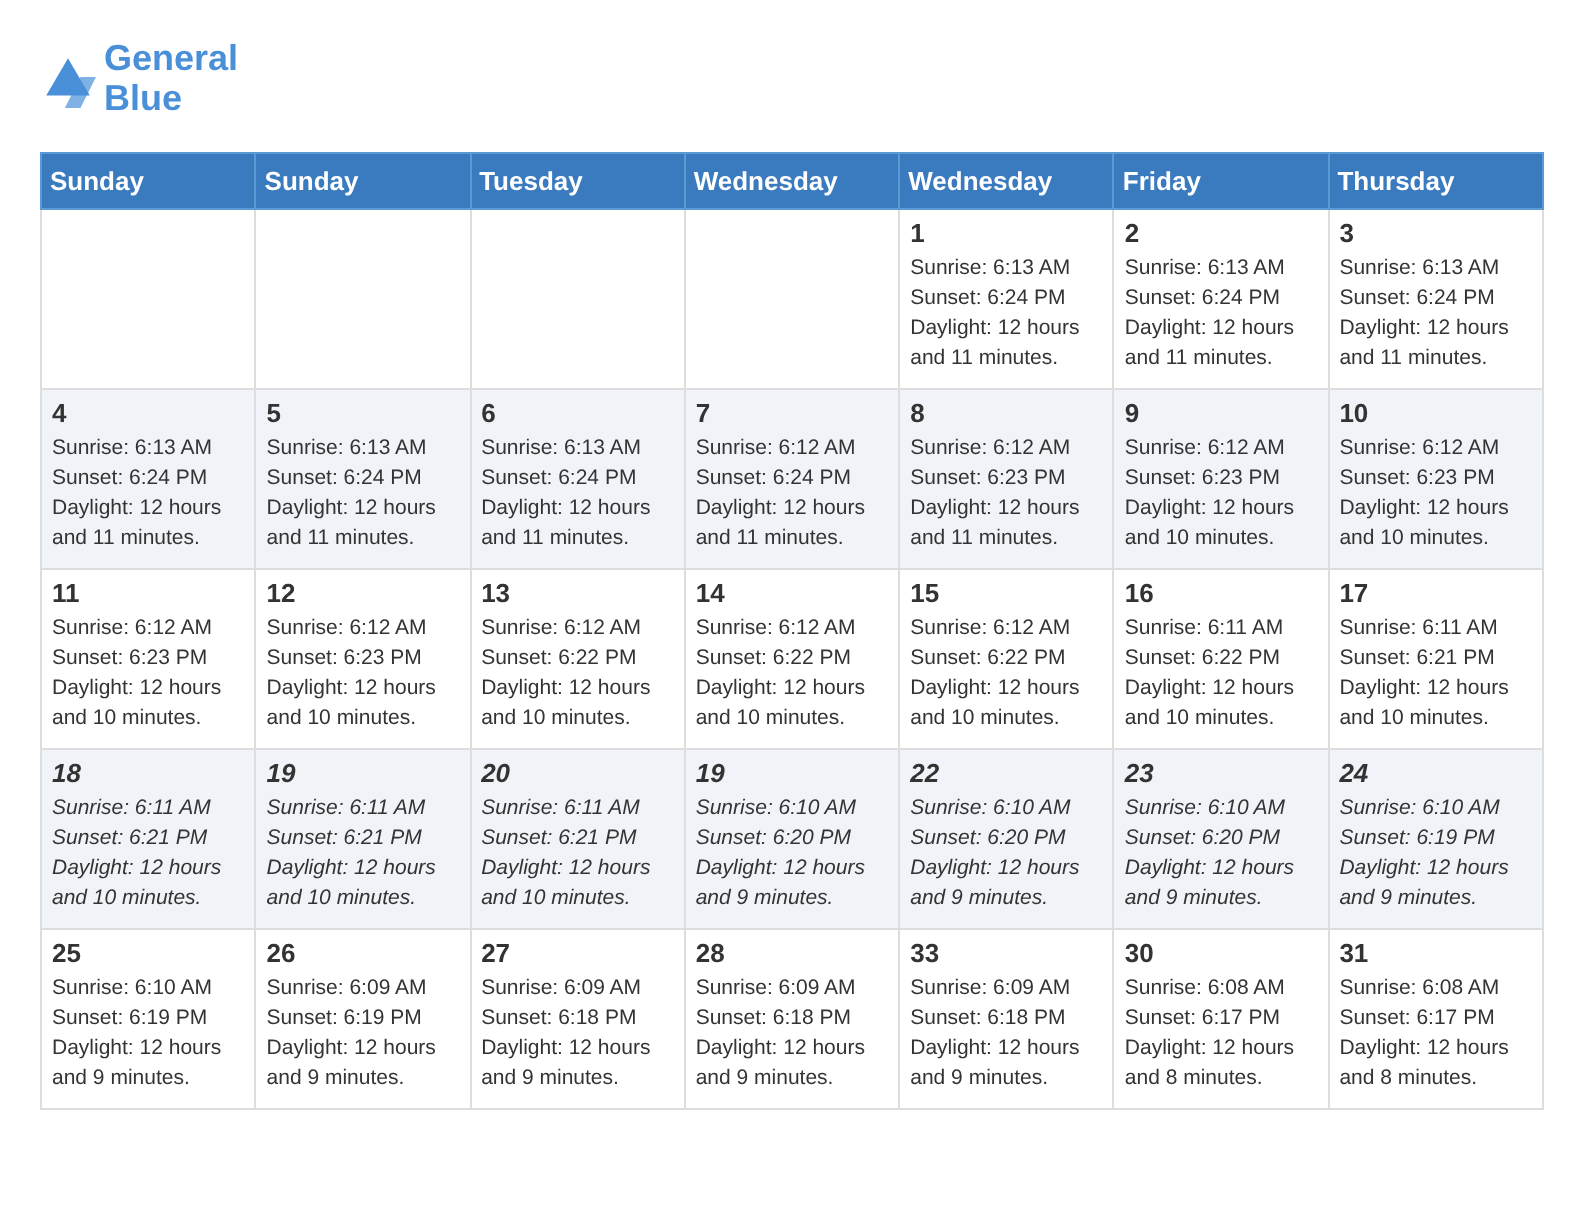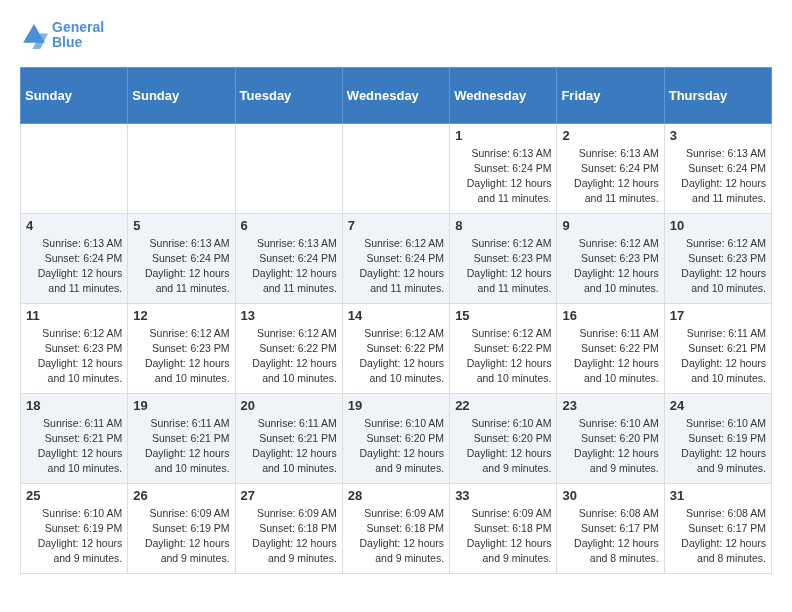--- a/index.html
+++ b/index.html
@@ -15,21 +15,21 @@
       justify-content: space-between;
       align-items: flex-start;
       margin-bottom: 16px;
     }
     .logo {
       display: flex;
       align-items: center;
       gap: 4px;
     }
     .logo-text {
-      font-size: 14px;
+      font-size: 18px;
       font-weight: bold;
       color: #333;
       line-height: 1.1;
     }
     .logo-text span {
       color: #4a90d9;
     }
     .logo-icon {
       width: 28px;
       height: 28px;
@@ -47,21 +47,21 @@
       color: #555;
     }
     table {
       width: 100%;
       border-collapse: collapse;
       font-size: 11px;
     }
     thead tr th {
       background-color: #3a7abf;
       color: #fff;
-      padding: 20px 4px;
+      padding: 6px 4px;
       text-align: left;
       font-size: 13px;
       font-weight: bold;
       border: 1px solid #5a9ad5;
     }
     tbody tr {
       background: #fff;
     }
     tbody tr:nth-child(even) {
       background: #f2f2f2;
@@ -77,21 +77,20 @@
       font-size: 13px;
       font-weight: bold;
       color: #333;
       display: block;
       margin-bottom: 3px;
     }
     .day-info {
       color: #333;
       font-size: 10.5px;
       line-height: 1.45;
-      text-align: right;
     }
     .empty-cell {
       background: #fff;
     }
   </style>
 </head>
 <body>
 
 <div class="header">
   <div class="logo">
@@ -245,21 +244,21 @@
 and 10 minutes.</div>
         </td>
         <td>
           <span class="day-number">17</span>
           <div class="day-info" style="white-space: pre-line;">Sunrise: 6:11 AM
 Sunset: 6:21 PM
 Daylight: 12 hours
 and 10 minutes.</div>
         </td>
       </tr>
-      <tr style="background: rgb(240, 244, 248);">
+      <tr style="background: rgb(240, 244, 248); font-style: italic;">
         <td>
           <span class="day-number">18</span>
           <div class="day-info" style="white-space: pre-line;">Sunrise: 6:11 AM
 Sunset: 6:21 PM
 Daylight: 12 hours
 and 10 minutes.</div>
         </td>
         <td>
           <span class="day-number">19</span>
           <div class="day-info" style="white-space: pre-line;">Sunrise: 6:11 AM

